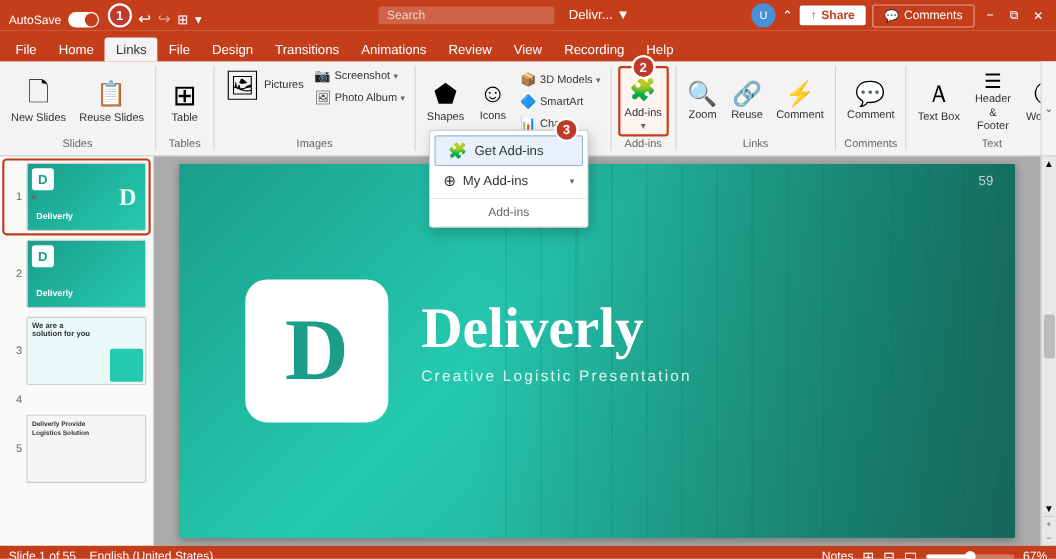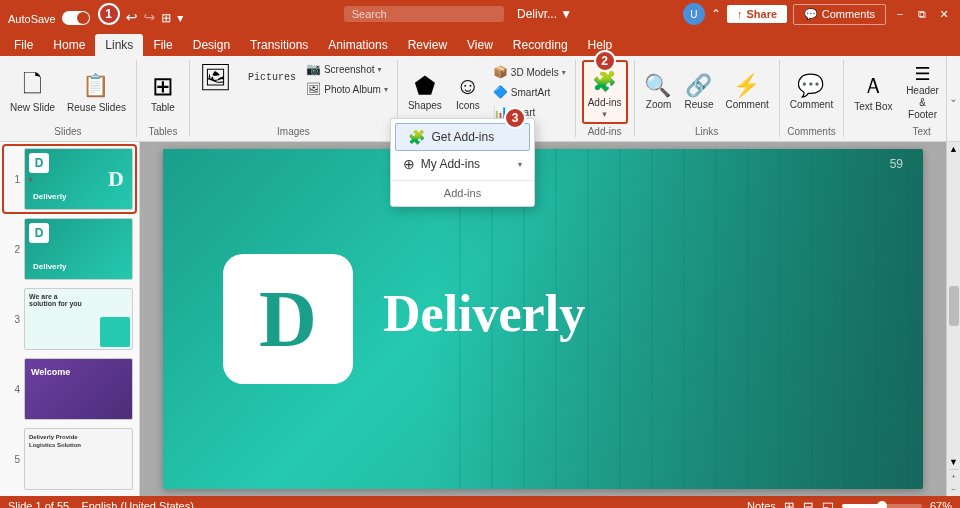--- a/index.html
+++ b/index.html
@@ -130,21 +130,21 @@
   <span class="ribbon-tab">Recording</span>
   <span class="ribbon-tab">Help</span>
 </div>
 
 <div class="ribbon" style="position:relative;">
 
   <div class="ribbon-group">
     <div class="ribbon-group-content">
       <div class="ribbon-btn">
         <div class="ribbon-btn-icon" style="font-size:24px;">🗋</div>
-        <div class="ribbon-btn-label">New Slide</div>
+        <div class="ribbon-btn-label">New Slides</div>
       </div>
       <div class="ribbon-btn">
         <div class="ribbon-btn-icon" style="font-size:22px;">📋</div>
         <div class="ribbon-btn-label">Reuse Slides</div>
       </div>
     </div>
     <div class="ribbon-group-label">Slides</div>
   </div>
 
   <div class="ribbon-group" style="position:relative;">
@@ -155,21 +155,21 @@
         <div class="ribbon-btn-label">Table</div>
       </div>
     </div>
     <div class="ribbon-group-label">Tables</div>
   </div>
 
   <div class="ribbon-group">
     <div class="ribbon-group-content" style="align-items:flex-start;">
       <div class="ribbon-btn" style="flex-direction:row;min-width:auto;padding:2px 3px;">
         <div style="font-size:26px;">🖼</div>
-        <div class="ribbon-btn-label" style="margin-left:16px;writing-mode:horizontal-tb;font-family:Liberation Mono, monospace;">Pictures</div>
+        <div class="ribbon-btn-label" style="margin-left:3px;writing-mode:horizontal-tb;">Pictures</div>
       </div>
       <div class="ribbon-col">
         <div class="ribbon-btn-small">
           <div class="ribbon-btn-small-label">
             <span style="font-size:12px;">📷</span>
             <span>Screenshot</span>
             <span class="chevron">▾</span>
           </div>
         </div>
         <div class="ribbon-btn-small">
@@ -330,23 +330,20 @@
     <div class="slide-item">
       <span class="slide-number">3</span>
       <div class="slide-thumb light" style="background:#e8f9f7;position:relative;">
         <span style="font-size:7px;color:#333;position:absolute;left:4px;top:4px;font-weight:bold;">We are a<br>solution for you</span>
         <div style="position:absolute;right:2px;bottom:2px;width:30px;height:30px;background:#25c9b0;border-radius:2px;"></div>
       </div>
     </div>
 
     <div class="slide-item">
       <span class="slide-number">4</span>
-      <div class="slide-thumb purple" style="position:relative;">
-        <span style="font-size:9px;color:white;position:absolute;left:6px;top:8px;font-weight:bold;">Welcome</span>
-      </div>
     </div>
 
     <div class="slide-item">
       <span class="slide-number">5</span>
       <div class="slide-thumb light" style="background:#f5f5f5;position:relative;">
         <span style="font-size:6px;color:#333;position:absolute;left:4px;top:4px;font-weight:bold;line-height:1.4;">Deliverly Provide<br>Logistics Solution</span>
       </div>
     </div>
 
   </div>
@@ -360,20 +357,21 @@
 
         <div style="width:100%;height:100%;opacity:0.4;background:repeating-linear-gradient(90deg, transparent, transparent 30px, rgba(0,100,80,0.3) 30px, rgba(0,100,80,0.3) 32px);"></div>
       </div>
 
       <div class="slide-logo">
         <span>D</span>
       </div>
 
       <div class="slide-title">
         <h1>Deliverly</h1>
+        <p>Creative Logistic Presentation</p>
       </div>
 
       <div class="slide-counter">59</div>
     </div>
   </div>
 
   <div style="width:14px;background:#e8e8e8;display:flex;flex-direction:column;align-items:center;border-left:1px solid #ccc;">
     <div style="font-size:9px;padding:2px;cursor:pointer;">▲</div>
     <div style="flex:1;display:flex;flex-direction:column;align-items:center;justify-content:center;gap:2px;">
       <div style="width:10px;height:40px;background:#bbb;border-radius:3px;"></div>

